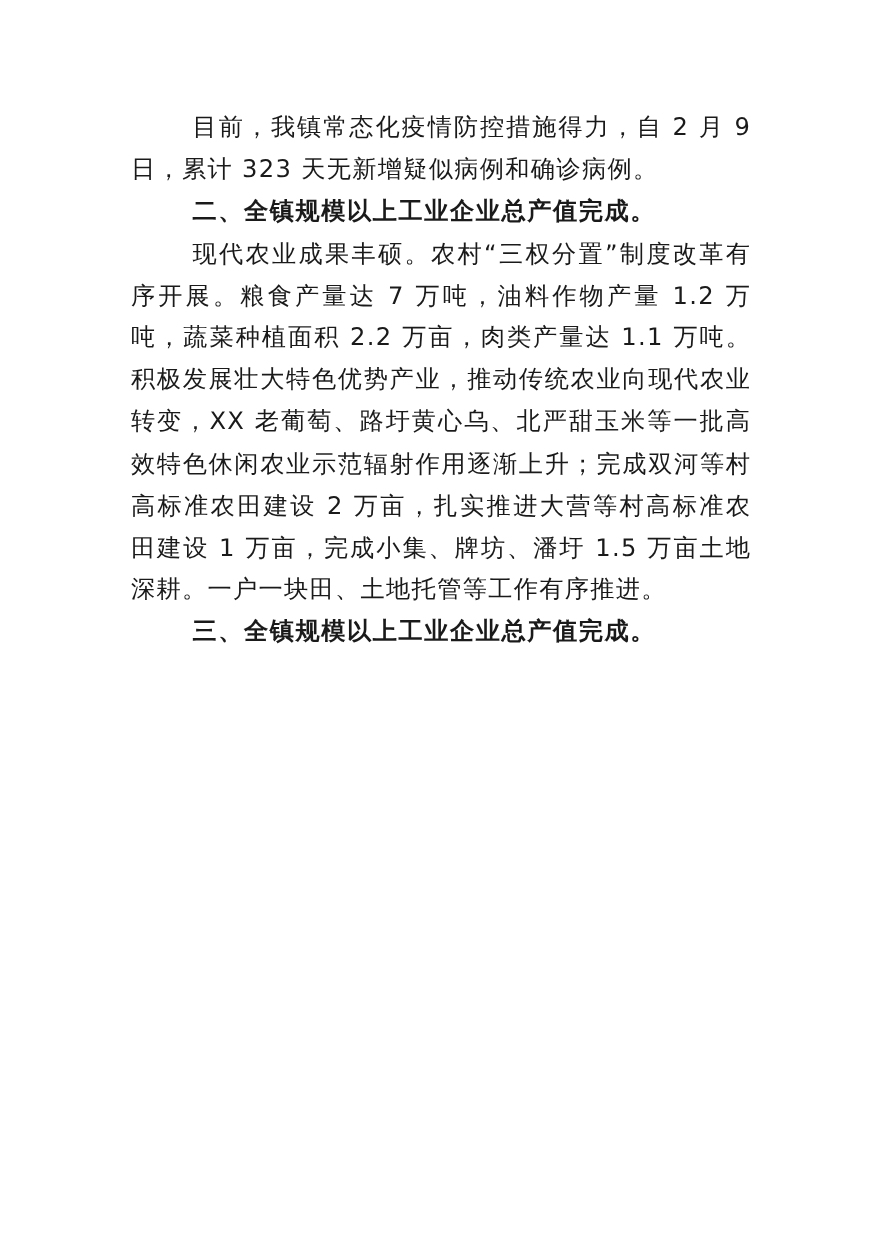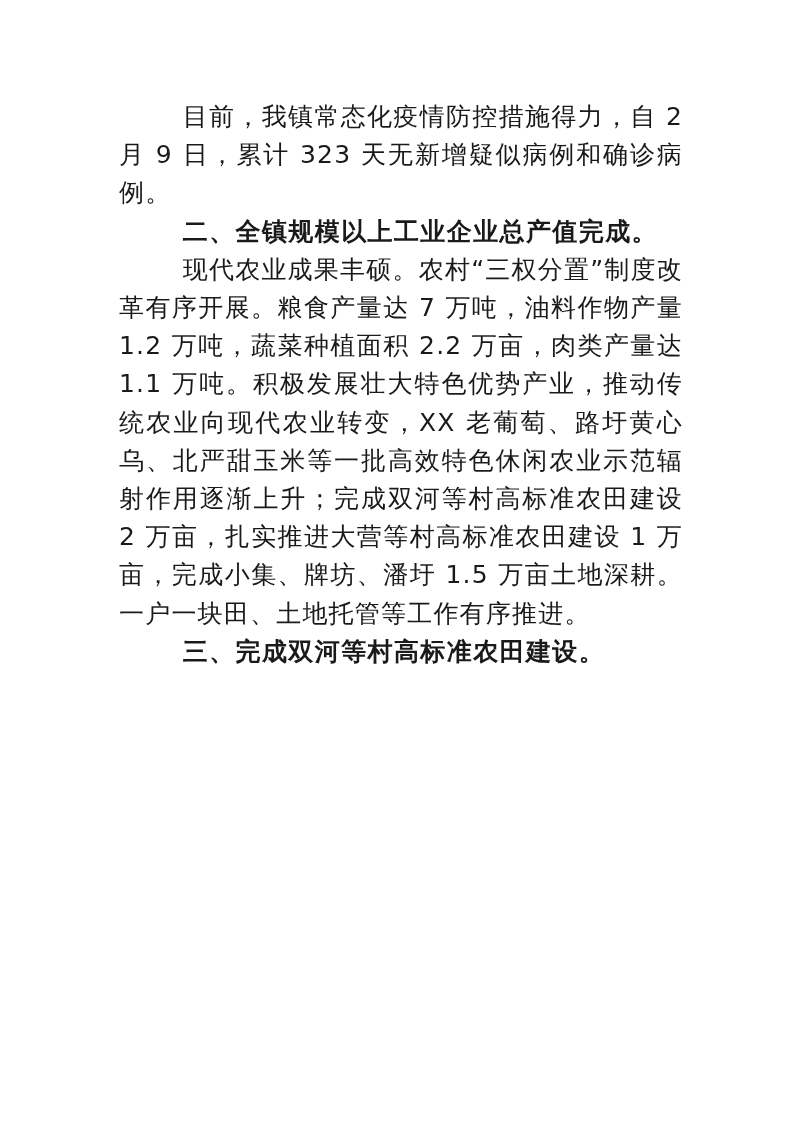--- a/index.html
+++ b/index.html
@@ -4,21 +4,21 @@
 <style>
   html, body { margin: 0; padding: 0; background: #ffffff; }
   body { width: 793px; height: 1122px; overflow: hidden; position: relative; }
   .page {
     position: absolute;
     left: 119px;
     top: 98px;
     width: 564px;
     color: #1a1a1a;
     font-family: "DejaVu Sans", "Liberation Sans", sans-serif;
-    font-size: 25px;
+    font-size: 22px;
     line-height: 38.2px;
   }
   .para {
     margin: 0;
     text-indent: 2.55em;
     text-align: justify;
     text-justify: inter-character;
     letter-spacing: 1.2px;
   }
   .heading {
@@ -28,14 +28,14 @@
     letter-spacing: 1.4px;
   }
 </style>
 </head>
 <body>
 
 <div class="page">
   <p class="para">目前，我镇常态化疫情防控措施得力，自 2 月 9 日，累计 323 天无新增疑似病例和确诊病例。</p>
   <p class="heading">二、全镇规模以上工业企业总产值完成。</p>
   <p class="para">现代农业成果丰硕。农村“三权分置”制度改革有序开展。粮食产量达 7 万吨，油料作物产量 1.2 万吨，蔬菜种植面积 2.2 万亩，肉类产量达 1.1 万吨。积极发展壮大特色优势产业，推动传统农业向现代农业转变，XX 老葡萄、路圩黄心乌、北严甜玉米等一批高效特色休闲农业示范辐射作用逐渐上升；完成双河等村高标准农田建设 2 万亩，扎实推进大营等村高标准农田建设 1 万亩，完成小集、牌坊、潘圩 1.5 万亩土地深耕。一户一块田、土地托管等工作有序推进。</p>
-  <p class="heading">三、完成双河等村高标准农田建设。</p>
+  <p class="heading">三、全镇规模以上工业企业总产值完成。</p>
 </div>
 
 </body></html>

